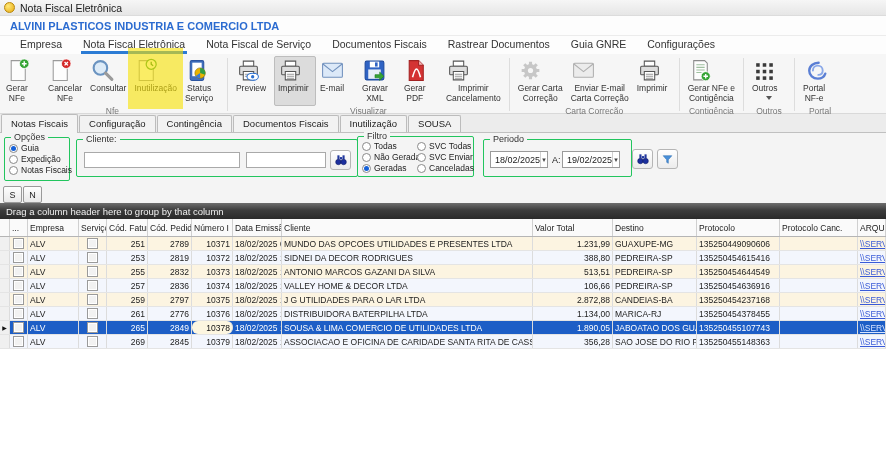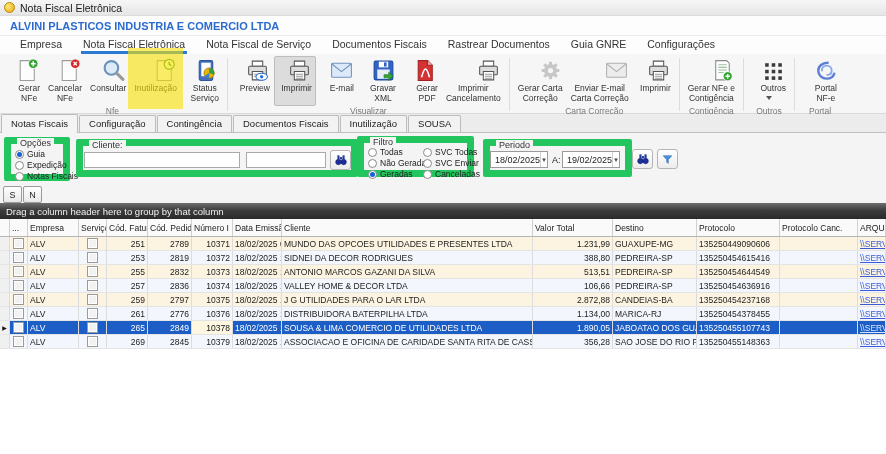--- a/index.html
+++ b/index.html
@@ -20,41 +20,41 @@
   .menubar{left:0;top:36px;width:886px;height:18px;background:#fdfdfd;display:flex;font-size:10.5px;color:#333}
   .menutab{margin-left:21px;padding-top:2px;position:relative;height:16px}
   .menutab:first-child{margin-left:20px}
   .menutab.active::after{content:"";position:absolute;left:-2px;right:-2px;bottom:0;height:3px;background:#2b7bd4}
 
   
   .ribbon{left:0;top:54px;width:886px;height:60px;background:#f6f6f6;border-bottom:1px solid #d9d9d9;
     display:flex;align-items:stretch;padding-top:2px}
   .rgroup{display:flex;flex-direction:column;align-items:center;padding:0 2px}
   .rbuttons{display:flex;align-items:flex-start}
-  .rbtn{display:flex;flex-direction:column;align-items:flex-end;min-width:34px;height:46px;padding:1px 3px;
+  .rbtn{display:flex;flex-direction:column;align-items:flex-start;min-width:34px;height:46px;padding:1px 3px;
     font-size:8.5px;line-height:1.15;color:#333;text-align:center;border:1px solid transparent;border-radius:2px;position:relative}
   .rbtn .lbl{white-space:pre-line}
   .rbtn.pressed{background:#dcdcdc;border-color:#bdbdbd}
   .rbtn.hl-target::before{content:"";position:absolute;left:-3px;right:-3px;top:-9px;height:61px;
     background:rgba(249,227,0,0.6);pointer-events:none;z-index:3}
   .rbtn svg{margin-bottom:1px}
   .rglabel{font-size:8.5px;color:#777;height:11px;line-height:11px}
   .rsep{width:1px;background:#ddd;margin:2px 2px}
   .chev{width:0;height:0;border-left:3.5px solid transparent;border-right:3.5px solid transparent;border-top:4px solid #555;margin:2px auto 0}
 
   
   .tabstrip{left:0;top:114px;width:886px;height:19px;background:#ececec;border-bottom:1px solid #c0c0c0;
     display:flex;align-items:flex-end;padding-left:1px;font-size:9.5px;color:#222}
   .tab2{padding:2px 9px;height:12px;line-height:12px;background:#f2f2f2;border:1px solid #bcbcbc;border-bottom:none;
     border-radius:2px 2px 0 0;margin-right:1px;white-space:nowrap}
   .tab2.active{background:#f4f4f4;height:14px;line-height:14px;margin-bottom:-1px;position:relative;z-index:2}
 
   
   .fpanel{left:0;top:133px;width:886px;height:70px;background:#f4f4f4}
-  .gbox{position:absolute;border:7px solid #22c55e;border-radius:2px;box-sizing:border-box}
+  .gbox{position:absolute;border:1px solid #22c55e;border-radius:2px;box-sizing:border-box}
   .glabel{position:absolute;top:-6px;left:6px;background:#f4f4f4;padding:0 3px;font-size:9px;color:#333;white-space:nowrap}
   .radio-row{display:flex;align-items:center;gap:3px;font-size:8.5px;margin:1px 0 0 4px;white-space:nowrap}
   .radio{width:9px;height:9px;min-width:9px;border-radius:50%;border:1px solid #8a8a8a;background:#fff;box-sizing:border-box;position:relative}
   .radio.sel::after{content:"";position:absolute;inset:1px;border-radius:50%;background:#1460d8}
   .tinput{position:absolute;background:#fff;border:1px solid #a9a9a9;height:16px;box-sizing:border-box;font-size:9px;padding:0 3px;font-family:"Liberation Sans",sans-serif}
   .sqbtn{position:absolute;width:21px;height:20px;background:linear-gradient(#fff,#ececec);border:1px solid #b5b5b5;border-radius:3px;
     display:flex;align-items:center;justify-content:center;box-sizing:border-box}
   .dsel{position:absolute;height:17px;background:#fff;border:1px solid #9a9a9a;box-sizing:border-box;font-size:9px;
     display:flex;align-items:center;justify-content:space-between;padding-left:4px}
   .darrow{width:11px;height:100%;display:flex;align-items:center;justify-content:center;border-left:1px solid #d0d0d0;font-size:7px;color:#444}
@@ -608,21 +608,21 @@
       <div class="gcell ind" style="width: 10px;">▶</div>
       <div class="gcell c" style="width: 18px;">
         <span class="cb"></span>
       </div>
       <div class="gcell" style="width: 51px;">ALV</div>
       <div class="gcell c" style="width: 28px;">
         <span class="cb"></span>
       </div>
       <div class="gcell r" style="width: 41px;">265</div>
       <div class="gcell r" style="width: 44px;">2849</div>
-      <div class="gcell r focus" style="width: 41px;">10378</div>
+      <div class="gcell r focus" style="width: 41px; border-radius: 6px;">10378</div>
       <div class="gcell" style="width: 49px;">18/02/2025 16</div>
       <div class="gcell" style="width: 251px;">SOUSA &amp; LIMA COMERCIO DE UTILIDADES LTDA</div>
       <div class="gcell r" style="width: 80px;">1.890,05</div>
       <div class="gcell" style="width: 84px;">JABOATAO DOS GUARARAPES</div>
       <div class="gcell" style="width: 83px;">135250455107743</div>
       <div class="gcell" style="width: 78px;"></div>
       <div class="gcell" style="width: 28px;">
         <span class="link">\\SERVID</span>
       </div>
     </div>

